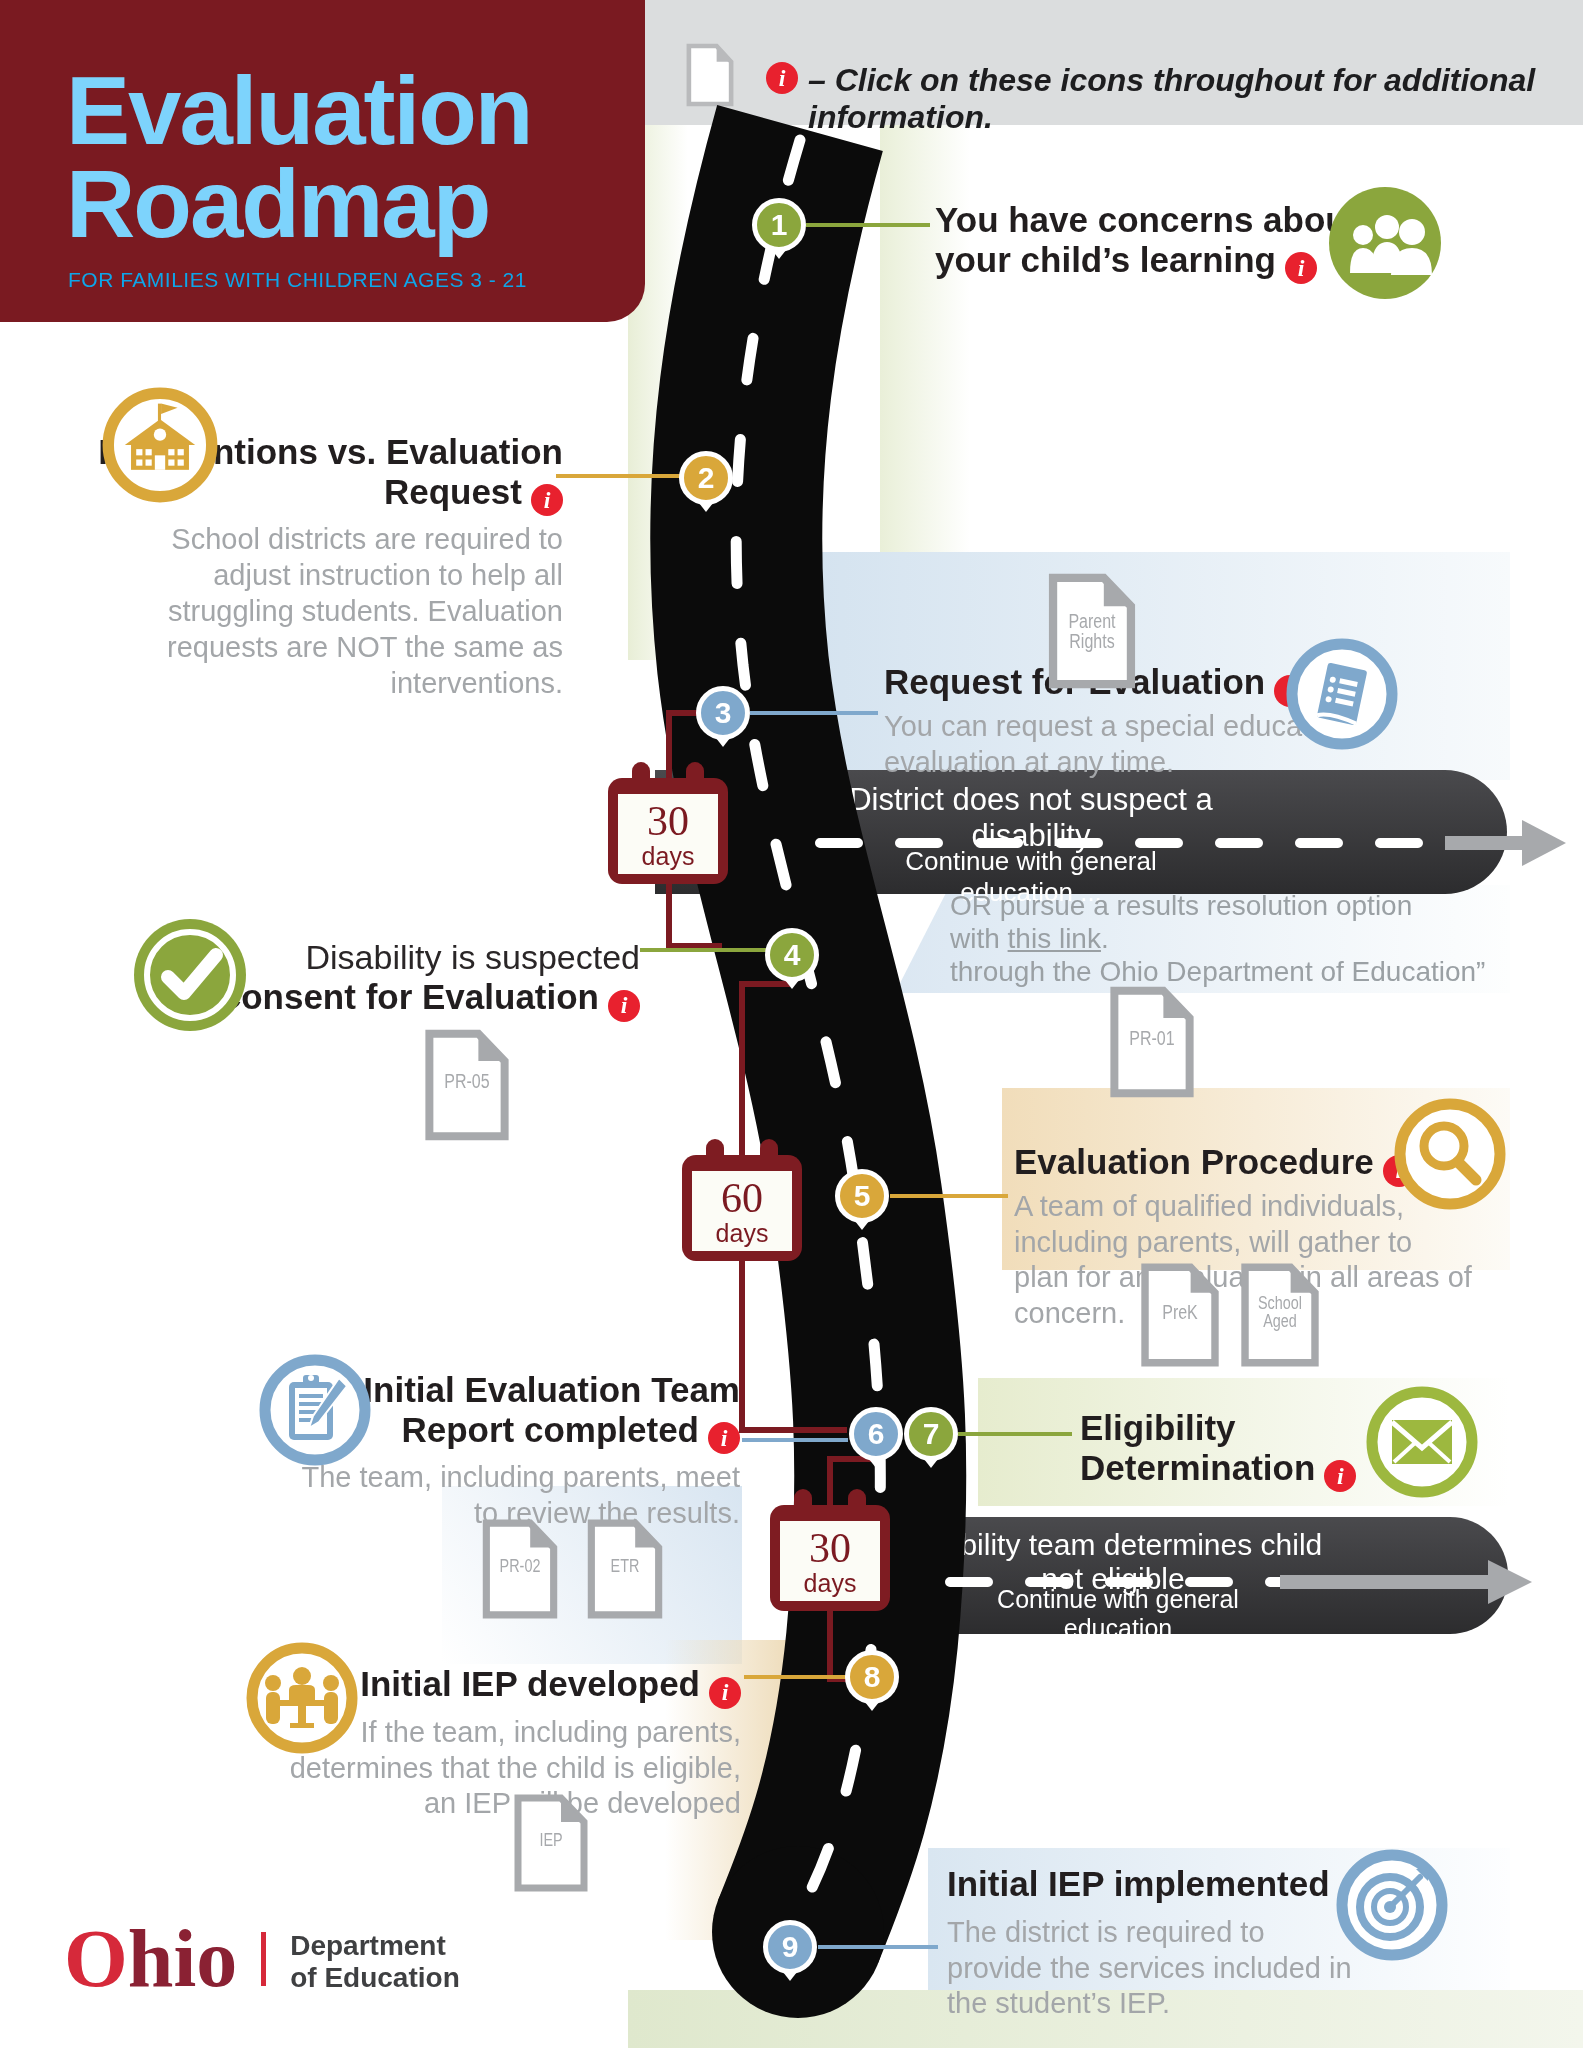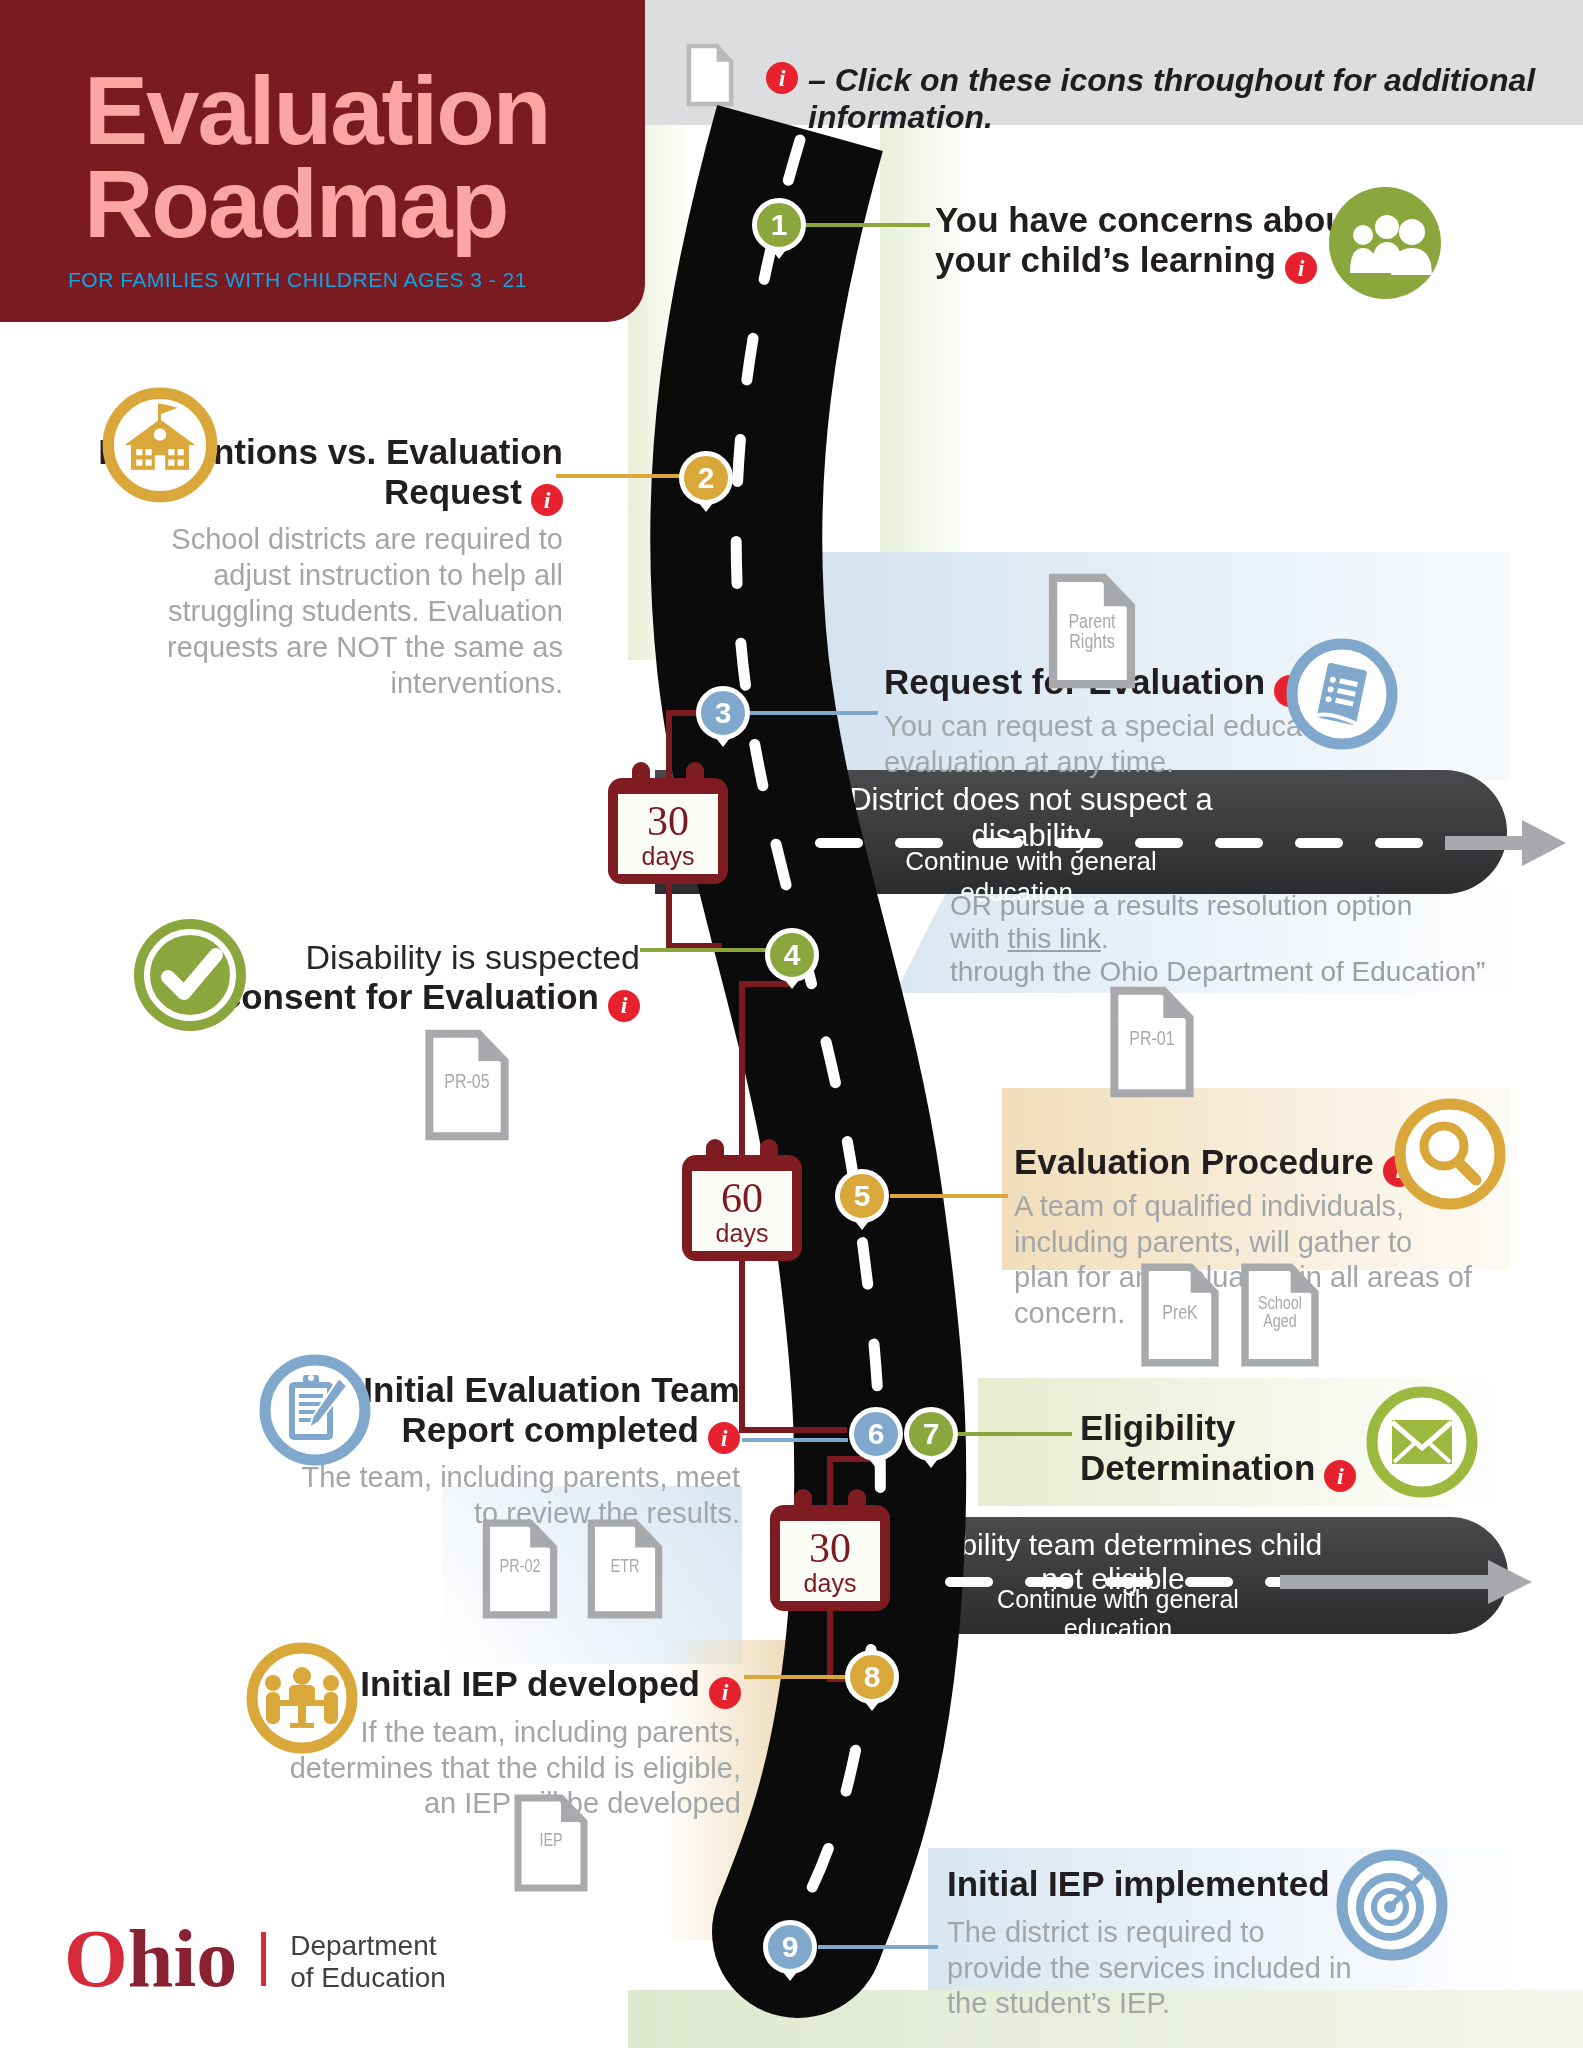--- a/index.html
+++ b/index.html
@@ -11,22 +11,22 @@
   #branch1{left:655px;top:770px;width:852px;height:124px;border-radius:0 62px 62px 0;}
   #branch2{left:848px;top:1517px;width:660px;height:117px;border-radius:0 58px 58px 0;}
   .branch .bt{position:absolute;color:#ffffff;text-align:center;font-weight:400;}
   #branch1 .bt1{left:180px;right:280px;top:12px;font-size:31px;}
   #branch1 .bt2{left:230px;right:330px;top:76px;font-size:26px;}
   #branch2 .bt1{left:40px;right:170px;top:11px;font-size:30px;}
   #branch2 .bt2{left:120px;right:240px;top:68px;font-size:25px;}
   #roadsvg{position:absolute;left:0;top:0;z-index:2;}
   .header{position:absolute;left:0;top:0;width:645px;height:322px;background:#7a1a21;
           border-radius:0 0 38px 0;z-index:3;}
-  .header .title{position:absolute;left:66px;top:64px;color:#fca5a5;font-weight:bold;
-          font-size:96px;line-height:.97;white-space:pre-line;letter-spacing:-2px;margin-left:18px;}
+  .header .title{position:absolute;left:66px;top:64px;color:#7dd3fc;font-weight:bold;
+          font-size:96px;line-height:.97;white-space:pre-line;letter-spacing:-2px;}
   .header .subtitle{position:absolute;left:68px;top:268px;color:#0ea5e9;font-size:21px;letter-spacing:.5px;}
   .topband{position:absolute;left:640px;top:0;width:943px;height:125px;background:#dbddde;z-index:1;}
   .legendnote{position:absolute;left:168px;top:62px;font-size:32px;font-style:italic;font-weight:600;color:#1d1d1f;}
   .stopc{position:absolute;width:54px;height:54px;border-radius:50%;border:5px solid #fff;
          box-sizing:border-box;display:flex;align-items:center;justify-content:center;
          color:#fff;font-weight:bold;font-size:30px;z-index:5;}
   .stopc::after{content:'';position:absolute;bottom:-12px;left:50%;transform:translateX(-50%);
          border-left:7px solid transparent;border-right:7px solid transparent;border-top:9px solid #fff;}
   .green{background:#8ba63d;} .gold{background:#d9a73a;} .blue{background:#7fa8cc;}
   .txt{position:absolute;z-index:4;}
@@ -50,21 +50,21 @@
   .cal .num{font-family:"Liberation Serif",serif;font-size:42px;color:#7b1a21;line-height:1;}
   .cal .unit{font-size:25px;color:#7b1a21;line-height:1;margin-top:2px;}
   .doc{position:absolute;z-index:4;}
   .doc .lbl{position:absolute;left:0;right:0;top:38%;text-align:center;color:#a7a9ac;font-size:20px;
          line-height:1.0;white-space:pre-line;transform:scaleX(.8);}
   .icircle{position:absolute;width:116px;height:116px;z-index:4;}
   .footer{position:absolute;left:64px;top:1918px;display:flex;align-items:flex-start;z-index:4;}
   .brand{font-family:"Liberation Serif",serif;font-weight:bold;font-size:82px;line-height:1;}
   .brand .bo{color:#d6293a;} .brand .brest{color:#8a2133;}
   .vdiv{width:5px;height:54px;background:#d6293a;margin:14px 24px 0 24px;}
-  .dept{font-size:28px;font-weight:normal;color:#3f4042;line-height:1.13;white-space:pre-line;padding-top:12px;}
+  .dept{font-size:28px;font-weight:bold;color:#3f4042;line-height:1.13;white-space:pre-line;padding-top:12px;}
 </style>
 </head>
 <body>
 
 <div id="canvas">
 
   <div class="panel" style="left:628px;top:100px;width:60px;height:560px;background:linear-gradient(90deg,#e8eed6,rgba(255,255,255,0));"></div>
   <div class="panel" style="left:880px;top:125px;width:90px;height:640px;background:linear-gradient(90deg,#e9efd8,rgba(255,255,255,0));"></div>
   <div class="panel" style="left:782px;top:552px;width:728px;height:228px;background:linear-gradient(90deg,#d3e2ef,#f7fafc);"></div>
   <div class="panel" style="left:895px;top:885px;width:615px;height:108px;background:linear-gradient(90deg,#dbe7f2,#fdfefe);clip-path:polygon(55px 0,100% 0,100% 100%,0 100%);"></div>

